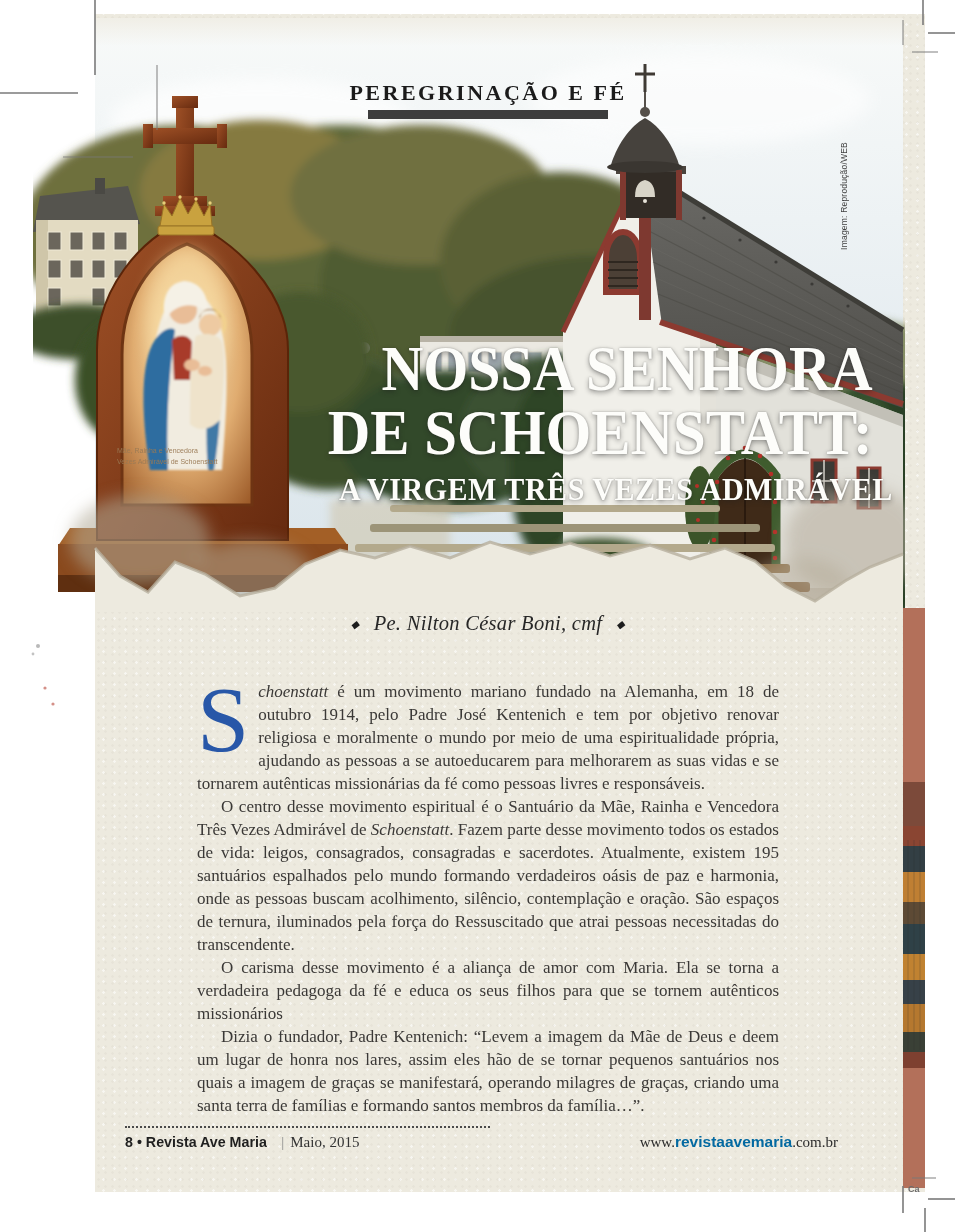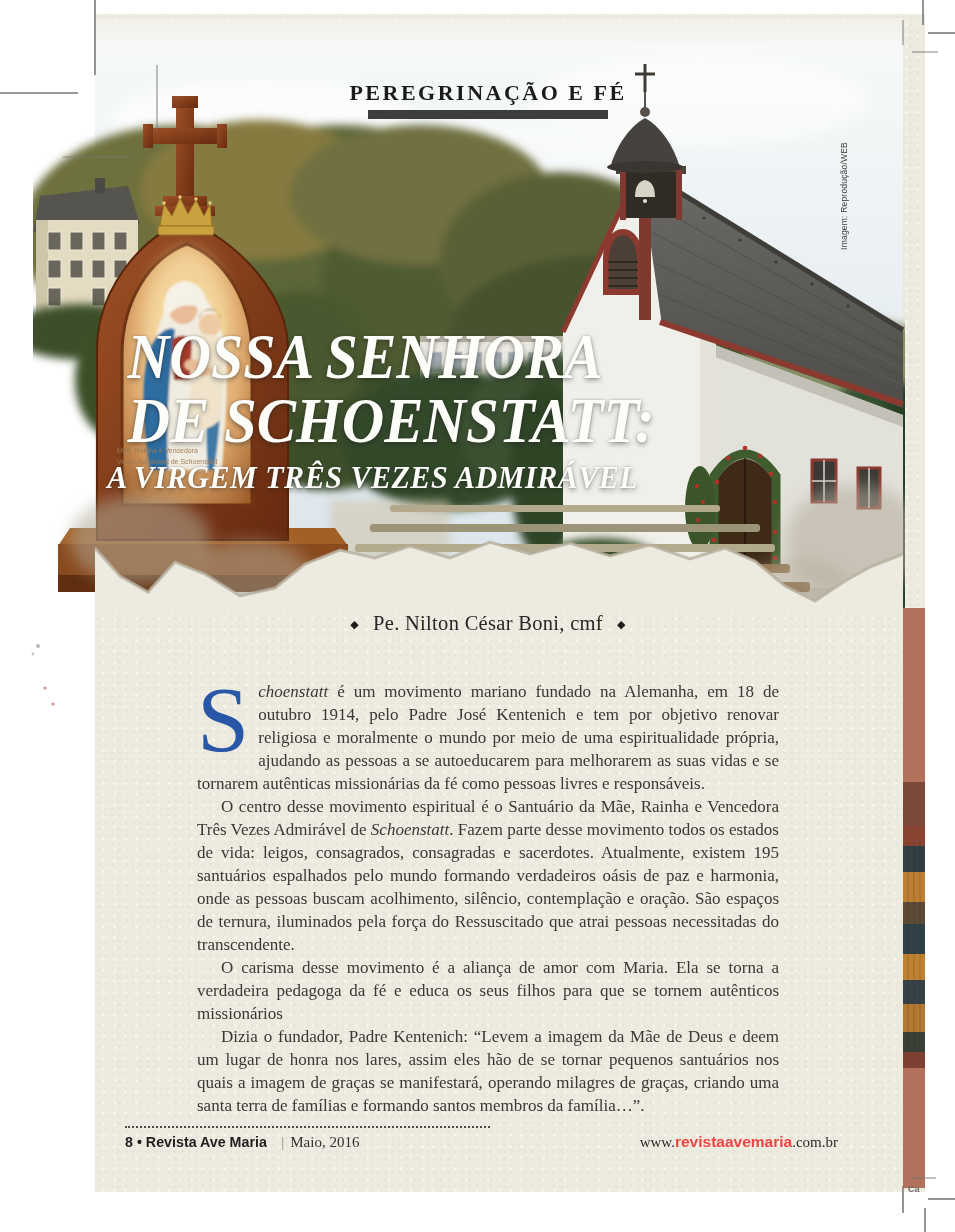--- a/index.html
+++ b/index.html
@@ -10,54 +10,54 @@
         background-image:radial-gradient(rgba(120,110,90,.05) 1px,transparent 1.5px),
                          radial-gradient(rgba(255,255,255,.55) 1px,transparent 1.5px);
         background-size:7px 7px,11px 11px;background-position:0 0,3px 5px;z-index:1;}
   
   .hero-svg{position:absolute;left:33px;top:18px;z-index:2;}
   
   .category{position:absolute;left:288px;top:80px;width:400px;text-align:center;z-index:6;}
   .category .cat-label{font-size:22px;letter-spacing:2.5px;font-weight:600;color:#1b1b1b;}
   .category .cat-bar{width:240px;height:9px;background:#3d3d3d;margin:4px auto 0 auto;}
   
-  .hero-titles{position:absolute;left:95px;top:326px;width:810px;text-align:left;z-index:6;
+  .hero-titles{position:absolute;left:95px;top:338px;width:810px;text-align:right;z-index:6;
                color:#fdfdfa;font-weight:bold;
-               text-shadow:0 2px 5px rgba(30,30,30,.45),0 0 2px rgba(40,40,40,.3);font-style:italic;}
+               text-shadow:0 2px 5px rgba(30,30,30,.45),0 0 2px rgba(40,40,40,.3);}
   .hero-titles .t1{font-size:63px;line-height:1.0;transform:scaleX(.92);}
   .hero-titles .t2{font-size:64px;line-height:1.0;margin-top:0px;transform:scaleX(.92);}
   .hero-titles .sub{font-size:31px;line-height:1.0;margin-top:9px;letter-spacing:.5px;transform:scaleX(.97);}
   
   .credit-wrap{position:absolute;left:839px;top:142px;width:14px;height:110px;z-index:6;}
   .credit-wrap span{display:block;writing-mode:vertical-rl;transform:rotate(180deg);
         font-family:"Liberation Sans",sans-serif;font-size:8.5px;letter-spacing:.2px;
         color:#3f3f3f;white-space:nowrap;}
   
   .shrine-caption{position:absolute;left:117px;top:446px;width:130px;z-index:5;
         font-family:"Liberation Sans",sans-serif;font-size:7px;line-height:1.55;
         color:#9a7a55;opacity:.95;}
   
   .byline{position:absolute;left:197px;top:612px;width:582px;text-align:center;z-index:3;
-          font-size:20.5px;color:#272727;letter-spacing:.3px;}
+          font-size:20.5px;color:#272727;letter-spacing:.3px;font-style:italic;}
   .byline .dia{font-size:11px;color:#1d1d1d;vertical-align:2px;}
   .byline .dia.l{margin-right:14px;} .byline .dia.r{margin-left:14px;}
   
   .article{position:absolute;left:197px;top:680px;width:582px;z-index:3;
            font-size:17px;line-height:23px;color:#3a3836;text-align:justify;hyphens:auto;}
   .article p{margin:0;}
   .article p.ind{text-indent:24px;font-family:Liberation Serif, serif;}
   .dropcap{float:left;font-size:94px;line-height:.78;margin:3px 9px 0 0;color:#2857a8;font-weight:normal;}
   
   .foot-rule{position:absolute;left:125px;top:1126px;width:365px;border-top:2px dotted #4a4a4a;z-index:3;}
   .foot-left{position:absolute;left:125px;top:1133px;z-index:3;font-size:15px;color:#333;white-space:nowrap;}
   .foot-left .mag{font-family:"Liberation Sans",sans-serif;font-weight:bold;font-size:15.5px;color:#1f1f1f;
                   display:inline-block;transform:scaleX(.92);transform-origin:left;}
   .foot-left .sep{color:#8a8a8a;margin:0 6px 0 2px;}
   .foot-url{position:absolute;right:117px;top:1133px;z-index:3;font-size:15px;color:#2c2c2c;white-space:nowrap;}
-  .foot-url .dom{font-family:"Liberation Sans",sans-serif;font-weight:bold;font-size:15.5px;color:#ef4444;}
+  .foot-url .dom{font-family:"Liberation Sans",sans-serif;font-weight:bold;font-size:15.5px;color:#0369a1;}
   
   .strip-svg{position:absolute;left:0;top:0;z-index:5;pointer-events:none;}
   .edge-label{position:absolute;left:908px;top:1184px;z-index:7;
               font-family:"Liberation Sans",sans-serif;font-size:9px;color:#6a6a6a;font-weight:bold;}
   i{font-style:italic;}
 </style>
 </head>
 <body>
 
 <div class="canvas">
@@ -365,21 +365,21 @@
 
   <div class="article">
     <p><span class="dropcap">S</span><i>choenstatt</i><span> é um movimento mariano fundado na Alemanha, em 18 de outubro 1914, pelo Padre José Kentenich e tem por objetivo renovar religiosa e moralmente o mundo por meio de uma espiritualidade própria, ajudando as pessoas a se autoeducarem para melhorarem as suas vidas e se tornarem autênticas missionárias da fé como pessoas livres e responsáveis.</span></p>
     <p class="ind"><span>O centro desse movimento espiritual é o Santuário da Mãe, Rainha e Vencedora Três Vezes Admirável de </span><i>Schoenstatt</i><span>. Fazem parte desse movimento todos os estados de vida: leigos, consagrados, consagradas e sacerdotes. Atualmente, existem 195 santuários espalhados pelo mundo formando verdadeiros oásis de paz e harmonia, onde as pessoas buscam acolhimento, silêncio, contemplação e oração. São espaços de ternura, iluminados pela força do Ressuscitado que atrai pessoas necessitadas do transcendente.</span></p>
     <p class="ind">O carisma desse movimento é a aliança de amor com Maria. Ela se torna a verdadeira pedagoga da fé e educa os seus filhos para que se tornem autênticos missionários</p>
     <p class="ind">Dizia o fundador, Padre Kentenich: “Levem a imagem da Mãe de Deus e deem um lugar de honra nos lares, assim eles hão de se tornar pequenos santuários nos quais a imagem de graças se manifestará, operando milagres de graças, criando uma santa terra de famílias e formando santos membros da família…”.</p>
   </div>
 
   <div class="foot-rule"></div>
   <div class="foot-left">
-    <span class="mag">8 • Revista Ave Maria</span><span class="sep">|</span><span>Maio, 2016</span>
+    <span class="mag">8 • Revista Ave Maria</span><span class="sep">|</span><span>Maio, 2015</span>
   </div>
   <div class="foot-url">
     <span>www.</span><span class="dom">revistaavemaria</span><span>.com.br</span>
   </div>
 
   <svg class="strip-svg" width="955" height="1232" viewBox="0 0 955 1232">
 
     <g>
       <rect x="903" y="608" width="22" height="580" fill="#b3705a"></rect>
       <rect x="903" y="782" width="22" height="46" fill="#7c4a3a"></rect>

